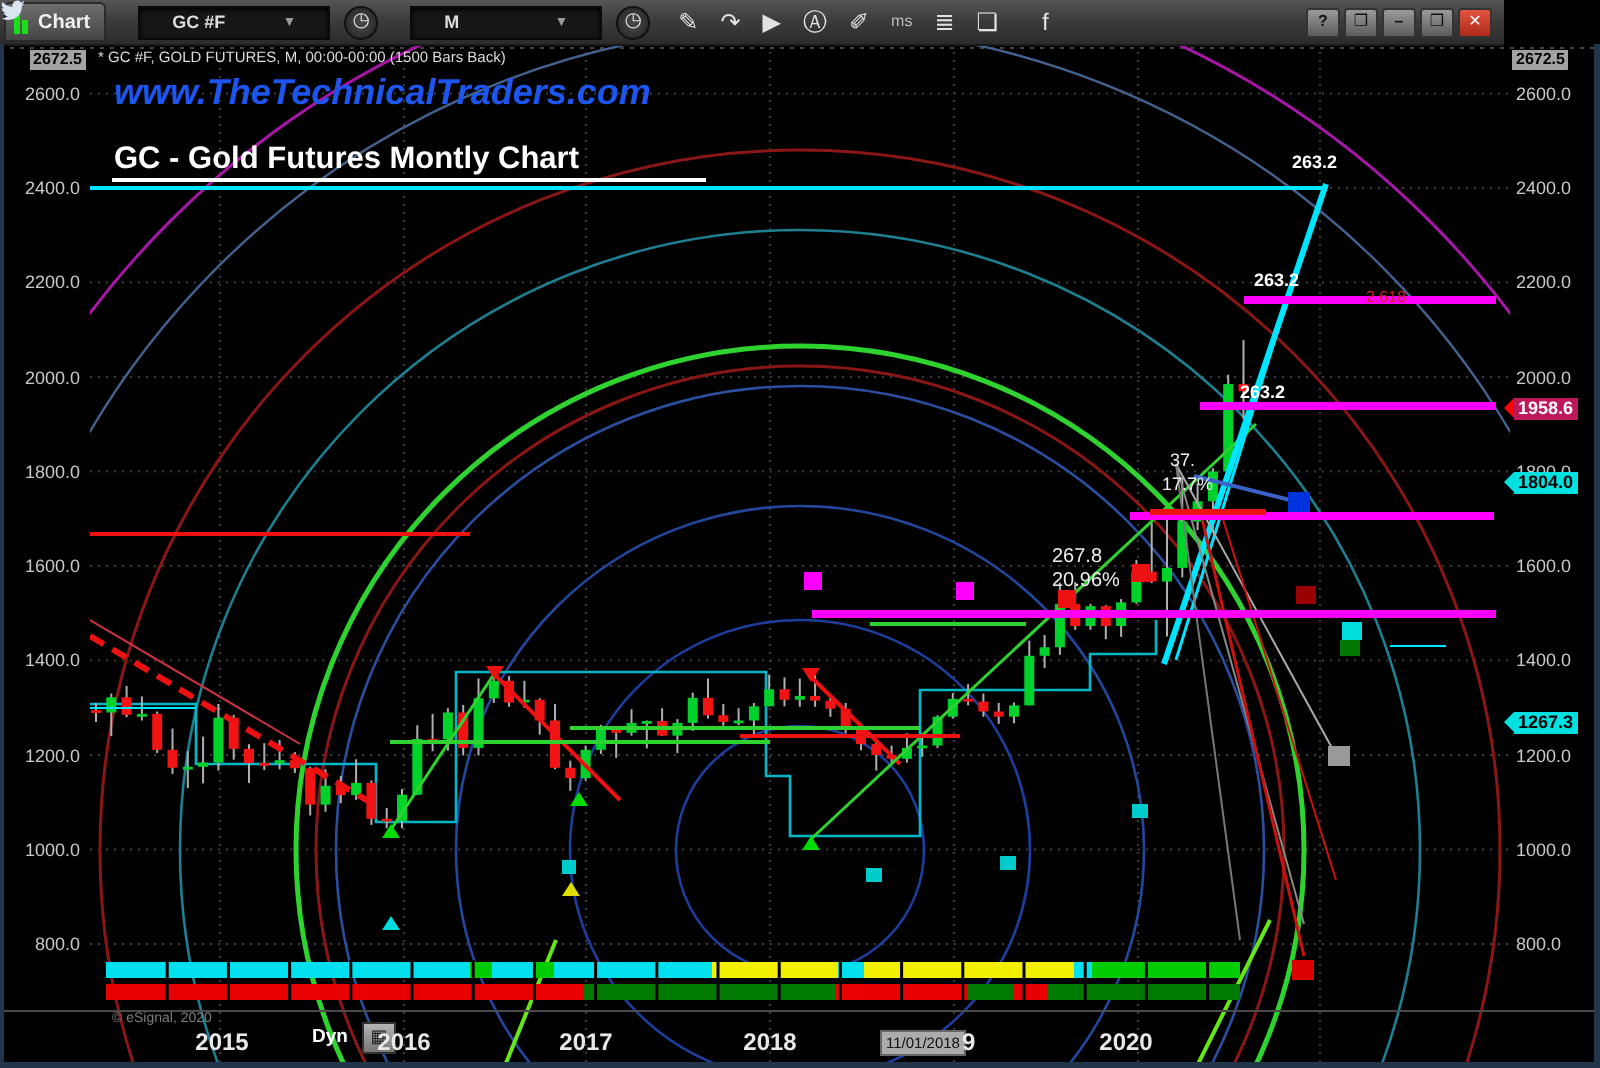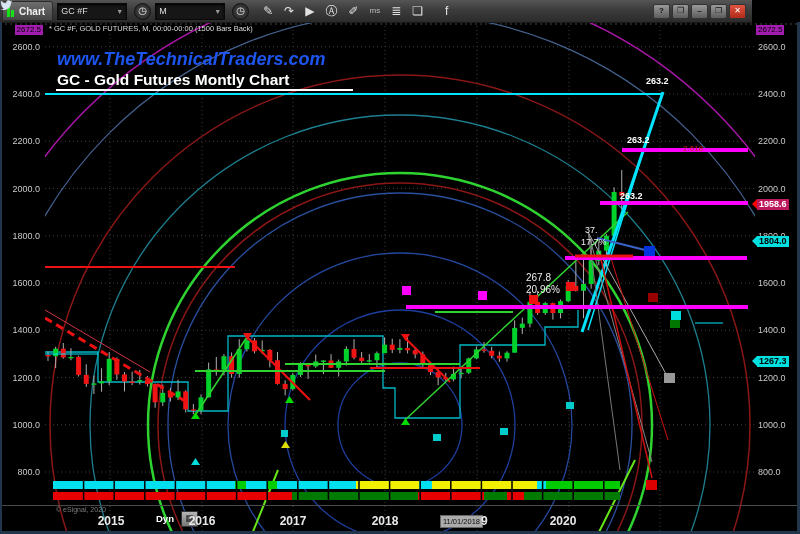--- a/index.html
+++ b/index.html
@@ -10,52 +10,52 @@
     background:linear-gradient(#555 0%,#3c3c3c 45%,#2b2b2b 100%);
     display:flex;align-items:center;gap:4px;border-bottom:1px solid #191919;}
   .tab{display:flex;align-items:center;gap:4px;height:18px;margin-left:2px;padding:0 7px 0 4px;
     background:linear-gradient(#6e6e6e,#454545);border-radius:3px 3px 0 0;border:1px solid #2a2a2a;}
   .tabbars{display:inline-block;width:8px;height:11px;position:relative;}
   .tabbars i{position:absolute;bottom:0;width:3px;background:#17e017;display:block;}
   .tabbars i:first-child{left:0;height:11px}.tabbars i:last-child{left:4px;height:7px}
   .tablabel{color:#f0f0f0;font-size:10px;font-weight:bold;}
   .combo{display:flex;align-items:center;justify-content:space-between;width:62px;height:15px;
     background:#161616;border:1px solid #0a0a0a;box-shadow:inset 0 1px 2px #000;
-    color:#ddd;font-size:9px;padding:0 3px;margin-left:0;}
+    color:#ddd;font-size:9px;padding:0 16px;margin-left:12px;font-weight:bold;}
   .combo .arr{color:#999;font-size:7px;}
   .roundbtn{width:15px;height:15px;border-radius:50%;background:radial-gradient(#4a4a4a,#222);
     border:1px solid #111;color:#ddd;font-size:10px;line-height:14px;text-align:center;margin-left:3px;}
   .tbtn{color:#e2e2e2;font-size:12px;line-height:20px;padding:0 4px;}
   .tbtn.small{font-size:8px;color:#bbb;}
   #wctrls{margin-left:auto;display:flex;gap:2px;margin-right:6px;}
   .wbtn{width:15px;height:13px;background:linear-gradient(#9a9a9a,#5c5c5c);border:1px solid #333;
     color:#111;font-size:8px;line-height:12px;text-align:center;border-radius:2px;font-weight:bold;}
   .wbtn.close{background:linear-gradient(#e0543f,#b02a1a);color:#fff;}
   
   .frame{position:absolute;background:#22364b;z-index:50;}
   #frL{left:0;top:22px;width:2px;height:512px;}
   #frR{left:797px;top:22px;width:3px;height:512px;}
   #frB{left:0;top:531px;width:800px;height:3px;}
   
   .yaxis{position:absolute;top:22px;height:483px;width:44px;z-index:10;}
   #axL{left:0;} #axR{left:756px;}
   .ylab{position:absolute;color:#c9c9c9;font-size:9px;white-space:nowrap;}
   #axL .ylab{right:4px;} #axR .ylab{left:2px;}
-  .toptag{position:absolute;top:3px;background:#a21caf;color:#000;font-size:8px;font-weight:normal;
+  .toptag{position:absolute;top:3px;background:#a3a3a3;color:#000;font-size:8px;font-weight:bold;
     padding:0 2px;line-height:10px;}
   #axL .toptag{right:1px;} #axR .toptag{left:0px;}
   .ptag{position:absolute;left:1px;font-size:9px;font-weight:bold;line-height:11px;padding:0 2px;
     white-space:nowrap;}
   .ptag:before{content:"";position:absolute;left:-5px;top:0;border-top:5.5px solid transparent;
     border-bottom:5.5px solid transparent;border-right:5px solid var(--tb);}
   
   .hdr{position:absolute;z-index:12;white-space:nowrap;}
   #hline1{left:49px;top:24px;color:#dcdcdc;font-size:7.5px;}
   #hline2{left:49px;top:35px;color:#cfcfcf;font-size:7.5px;}
-  #website{left:57px;top:49px;color:#1d55ef;font-size:18px;font-weight:bold;font-style:italic;}
+  #website{left:57px;top:36px;color:#1d55ef;font-size:18px;font-weight:bold;font-style:italic;}
   #ctitle{left:57px;top:71px;color:#fff;font-size:15.5px;font-weight:bold;}
   #ctitleline{left:56px;top:89px;width:297px;height:2px;background:#fff;position:absolute;z-index:12;}
   
   #xaxis{position:absolute;left:0;top:505px;width:800px;height:26px;z-index:10;
     border-top:1px solid #4a4a4a;}
   .xlab{position:absolute;top:8px;transform:translateX(-50%);color:#e8e8e8;
     font-size:12px;font-weight:bold;}
   #copyright{position:absolute;left:56px;top:0px;color:#7d7d7d;font-size:7px;}
   #dyn{position:absolute;left:156px;top:7px;color:#fff;font-size:9.5px;font-weight:bold;}
   #dynicon{position:absolute;left:181px;top:5px;width:15px;height:14px;

